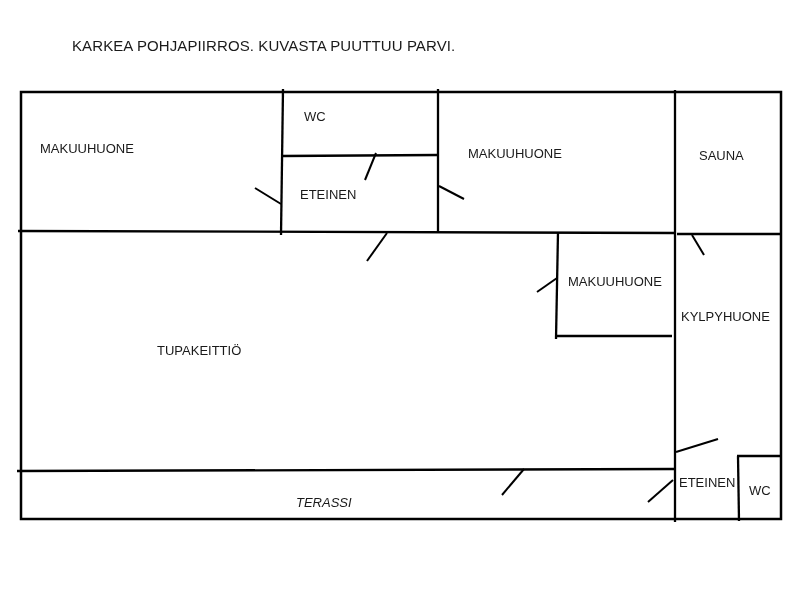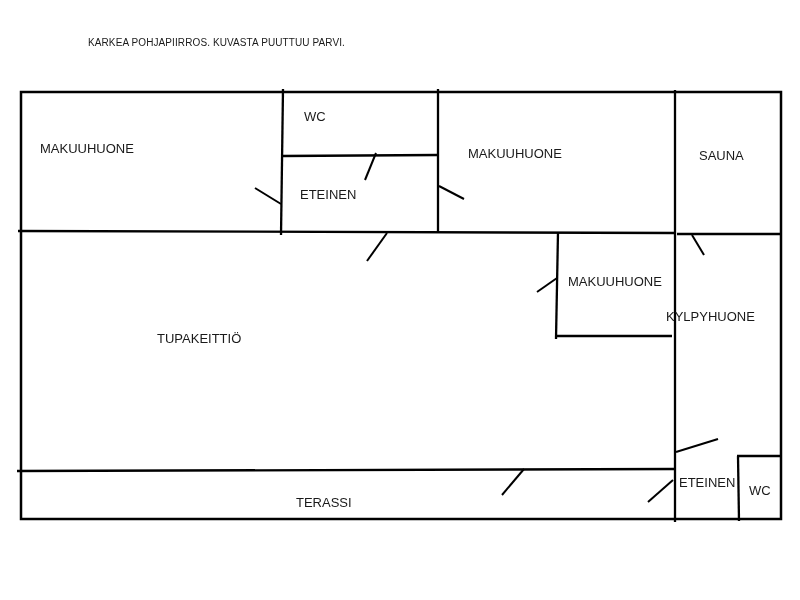--- a/index.html
+++ b/index.html
@@ -10,23 +10,23 @@
     body {
       width: 800px;
       height: 600px;
       position: relative;
       overflow: hidden;
       font-family: "Liberation Sans", "DejaVu Sans", sans-serif;
       color: #1a1a1a;
     }
     .title {
       position: absolute;
-      left: 88px;
+      left: 72px;
       top: 37px;
-      font-size: 10px;
+      font-size: 15px;
       letter-spacing: 0.1px;
       white-space: nowrap;
     }
     svg.plan {
       position: absolute;
       left: 0;
       top: 0;
     }
     svg.plan line, svg.plan rect {
       stroke: #000000;
@@ -78,17 +78,17 @@
   <line class="door" x1="524" y1="469" x2="502" y2="495"></line>
   <line class="door" x1="673" y1="480" x2="648" y2="502"></line>
 </svg>
 
 <div class="label" style="left:40px;top:141px;">MAKUUHUONE</div>
 <div class="label" style="left:304px;top:109px;">WC</div>
 <div class="label" style="left:300px;top:187px;">ETEINEN</div>
 <div class="label" style="left:468px;top:146px;">MAKUUHUONE</div>
 <div class="label" style="left:699px;top:148px;text-align:center;">SAUNA</div>
 <div class="label" style="left:568px;top:274px;">MAKUUHUONE</div>
-<div class="label" style="left:666px;top:309px;text-align:right;">KYLPYHUONE</div>
-<div class="label" style="left:157px;top:331px;text-align:right;">TUPAKEITTIÖ</div>
-<div class="label" style="left:296px;top:495px;">TERASSI</div>
+<div class="label" style="left:681px;top:309px;text-align:right;">KYLPYHUONE</div>
+<div class="label" style="left:157px;top:343px;text-align:right;">TUPAKEITTIÖ</div>
+<div class="label" style="left:296px;top:495px;font-style:italic;">TERASSI</div>
 <div class="label" style="left:679px;top:475px;">ETEINEN</div>
 <div class="label" style="left:749px;top:483px;">WC</div>
 
 </body></html>

